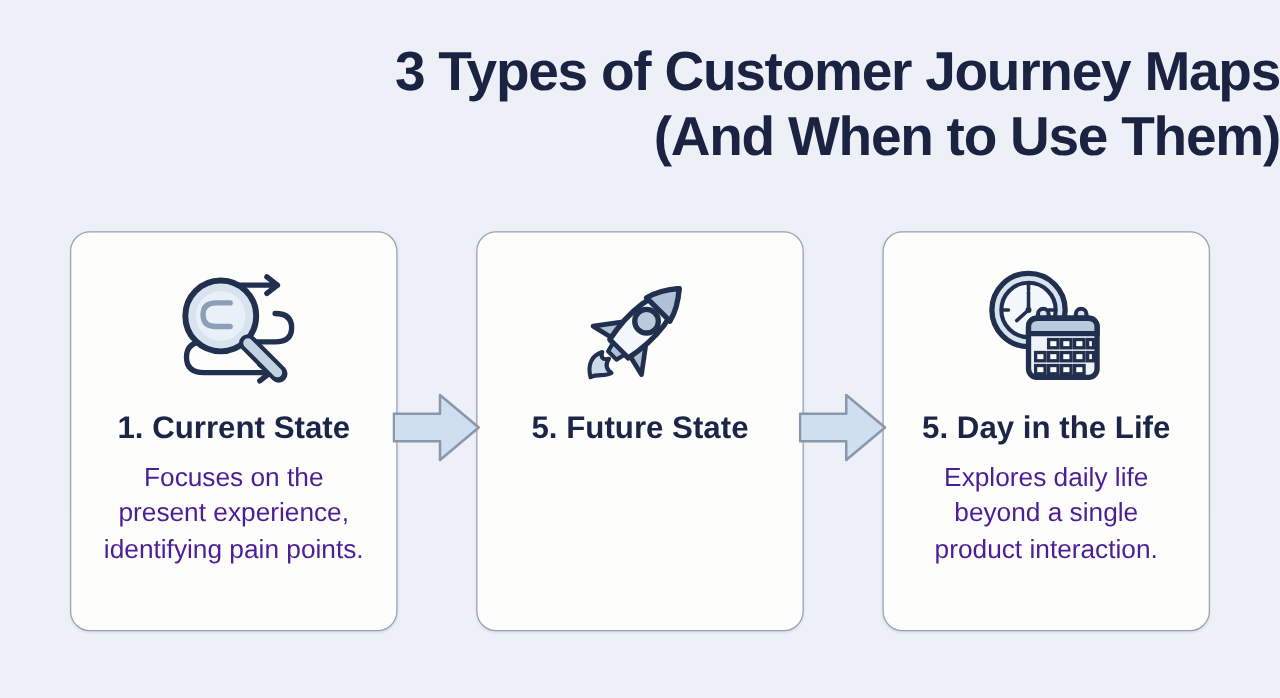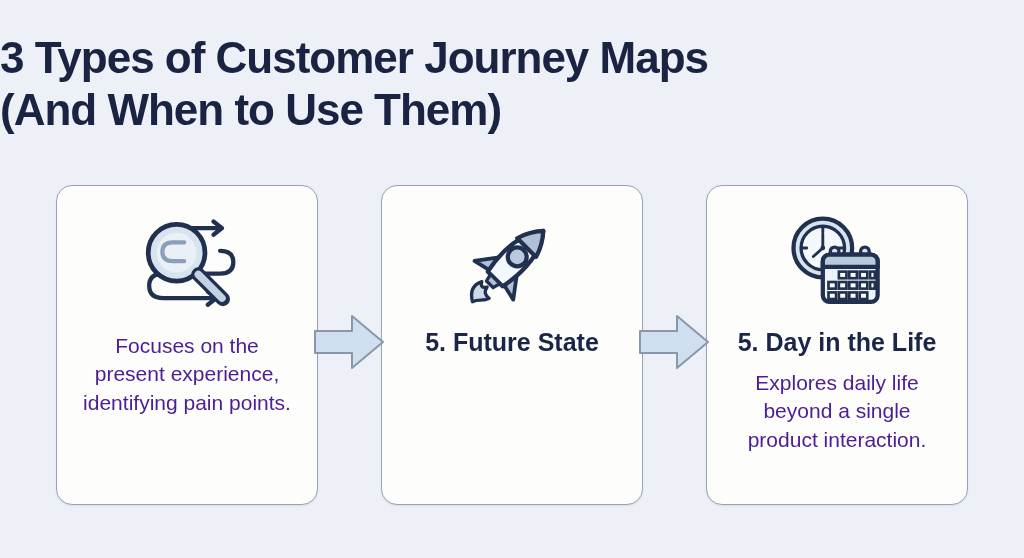--- a/index.html
+++ b/index.html
@@ -8,21 +8,21 @@
     background: #edf1f7;
     font-family: "Liberation Sans", sans-serif;
     color: #1b2547;
     position: relative;
   }
   .title {
     position: absolute;
     top: 32px;
     left: 0;
     width: 1024px;
-    text-align: left;
+    text-align: right;
     font-size: 44px;
     font-weight: bold;
     letter-spacing: -1px;
     line-height: 1.18;
     color: #1a2342;
   }
   .cards-row {
     position: absolute;
     top: 185px;
     left: 56px;
@@ -97,20 +97,21 @@
         </g>
 
         <circle cx="44" cy="42" r="30" fill="#d8e3f0" stroke="#22304f" stroke-width="5"></circle>
         <circle cx="44" cy="42" r="21" fill="#e9f0f7" stroke="none"></circle>
         <path d="M52 31 h-12 q-11 0 -11 10 q0 10 11 10 h12" fill="none" stroke="#8ba0b8" stroke-width="4.5" stroke-linecap="round"></path>
 
         <line x1="67" y1="65" x2="93" y2="91" stroke="#22304f" stroke-width="15" stroke-linecap="round"></line>
         <line x1="67" y1="65" x2="92" y2="90" stroke="#c2d2e3" stroke-width="8" stroke-linecap="round"></line>
       </svg>
     </div>
+    <div class="card-heading">1. Current State</div>
     <div class="card-desc">Focuses on the present experience, identifying pain points.</div>
   </div>
 
   <div class="arrow-gap">
     <svg viewBox="0 0 71 58">
       <polygon points="1,18 38,18 38,3 69,29 38,55 38,40 1,40" fill="#cfdfef" stroke="#8897aa" stroke-width="2" stroke-linejoin="round"></polygon>
     </svg>
   </div>
 
   <div class="card">

